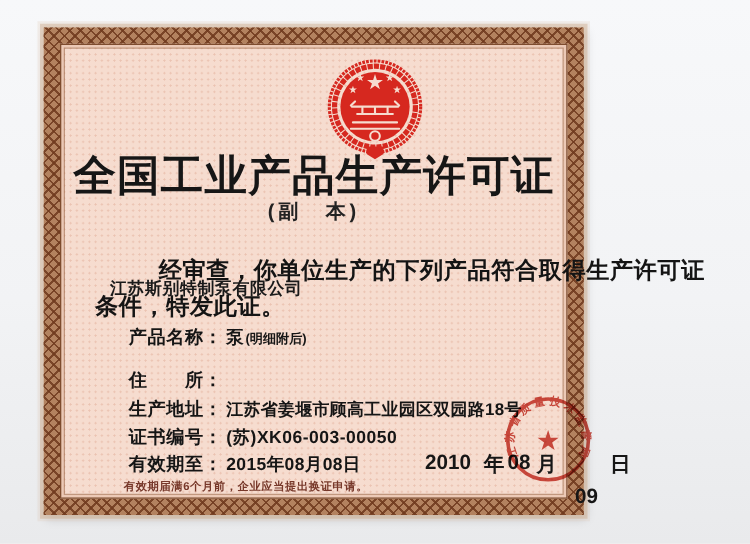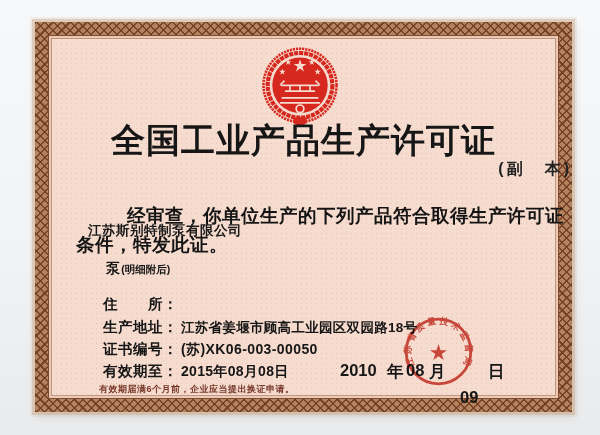--- a/index.html
+++ b/index.html
@@ -2,21 +2,21 @@
 <html><head>
 <meta charset="utf-8">
 <style>
   html,body{margin:0;padding:0;}
   body{
     width:600px;height:435px;position:relative;overflow:hidden;
     background:linear-gradient(180deg,#f7f8fa 0%,#f2f3f5 55%,#e9eaec 100%);
     font-family:"Liberation Sans",sans-serif;
   }
   .cert{
-    position:absolute;left:35px;top:22px;width:537px;height:390px;
+    position:absolute;left:35px;top:22px;width:432px;height:390px;
     background-color:#b3825f;
     background-image:
       repeating-linear-gradient(45deg, rgba(112,58,30,.85) 0 1.5px, rgba(112,58,30,0) 1.5px 6px),
       repeating-linear-gradient(-45deg, rgba(112,58,30,.85) 0 1.5px, rgba(112,58,30,0) 1.5px 6px);
     box-shadow:0 0 0 3px rgba(205,170,140,.45), 0 0 0 5px rgba(225,200,180,.25), 2px 3px 8px rgba(0,0,0,.15);
   }
   .paper{
     position:absolute;inset:13px;
     background-color:#f6dccf;
     background-image:radial-gradient(rgba(216,152,128,.38) .7px, rgba(0,0,0,0) .9px);
@@ -24,21 +24,21 @@
     border:1px solid #7e4c2e;
     box-shadow:inset 0 0 0 2px #ecc9b6, inset 0 0 0 3px rgba(150,95,60,.55);
   }
   .abs{position:absolute;}
   .emblem{left:223px;top:24px;width:84px;height:82px;}
   .title{
     left:0;right:0;top:96px;text-align:center;
     font-size:34px;font-weight:bold;color:#161616;letter-spacing:1px;white-space:nowrap;
   }
   .subtitle{
-    left:0;right:0;top:137px;text-align:right;
+    left:0;right:0;top:137px;text-align:center;
     font-size:16px;font-weight:bold;color:#222;letter-spacing:3px;
   }
   .company{left:53px;top:156px;font-size:13.5px;font-weight:bold;color:#1a1a1a;letter-spacing:.5px;margin-top:44px;}
   .bline1{left:68px;top:181px;font-size:18.5px;font-weight:bold;color:#141414;letter-spacing:.5px;white-space:nowrap;margin-left:24px;}
   .bline2{left:41px;top:210px;font-size:18.5px;font-weight:bold;color:#141414;letter-spacing:.5px;}
   .row{left:68px;display:flex;align-items:baseline;color:#151515;font-weight:bold;white-space:nowrap;}
   .row .lb{font-size:14.5px;letter-spacing:.5px;}
   .row .val{font-size:13.5px;margin-left:3px;letter-spacing:.3px;}
   .row-product{top:238px;}
   .row-product .val{font-size:14px;}
@@ -90,20 +90,21 @@
   </svg>
 
   <div class="abs title">全国工业产品生产许可证</div>
   <div class="abs subtitle">(副　本)</div>
 
   <div class="abs company">江苏斯别特制泵有限公司</div>
   <div class="abs bline1">经审查，你单位生产的下列产品符合取得生产许可证</div>
   <div class="abs bline2">条件，特发此证。</div>
 
   <div class="abs row row-product">
+    <span class="lb">产品名称：</span>
     <span class="val">泵</span>
     <span class="note">(明细附后)</span>
   </div>
 
   <div class="abs row row-address">
     <span class="lb">住　　所：</span>
   </div>
 
   <div class="abs row row-prodaddr">
     <span class="lb">生产地址：</span>

